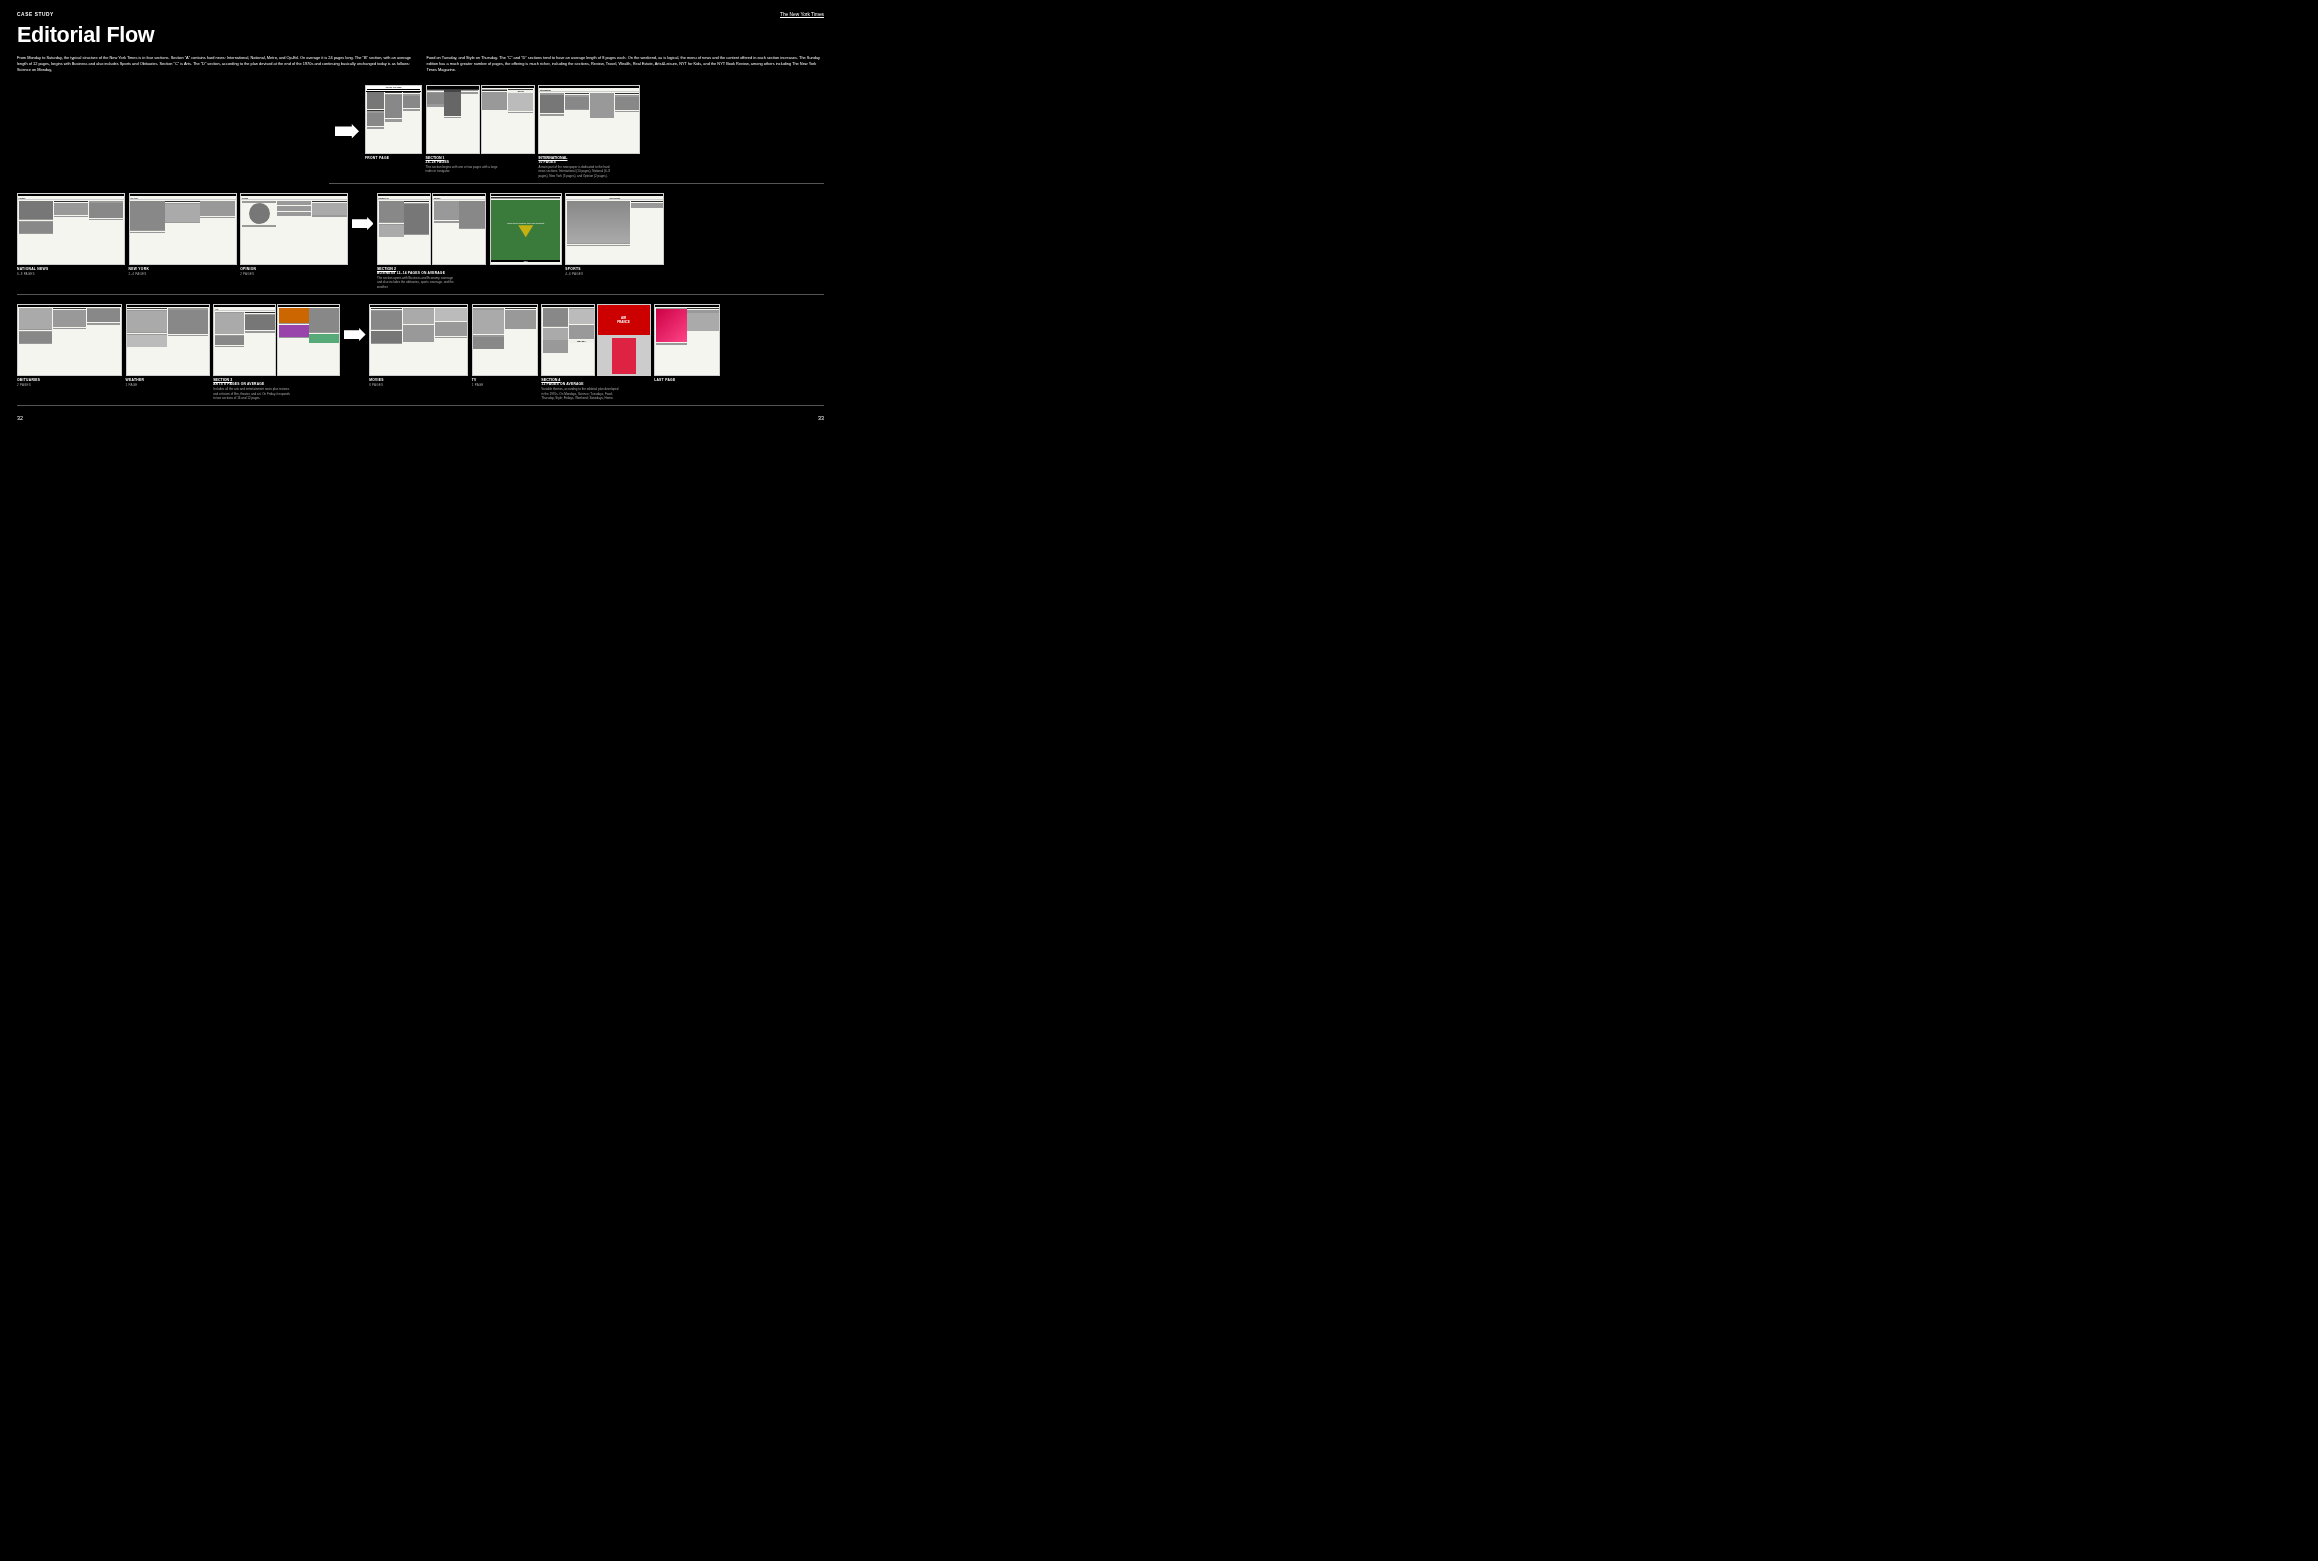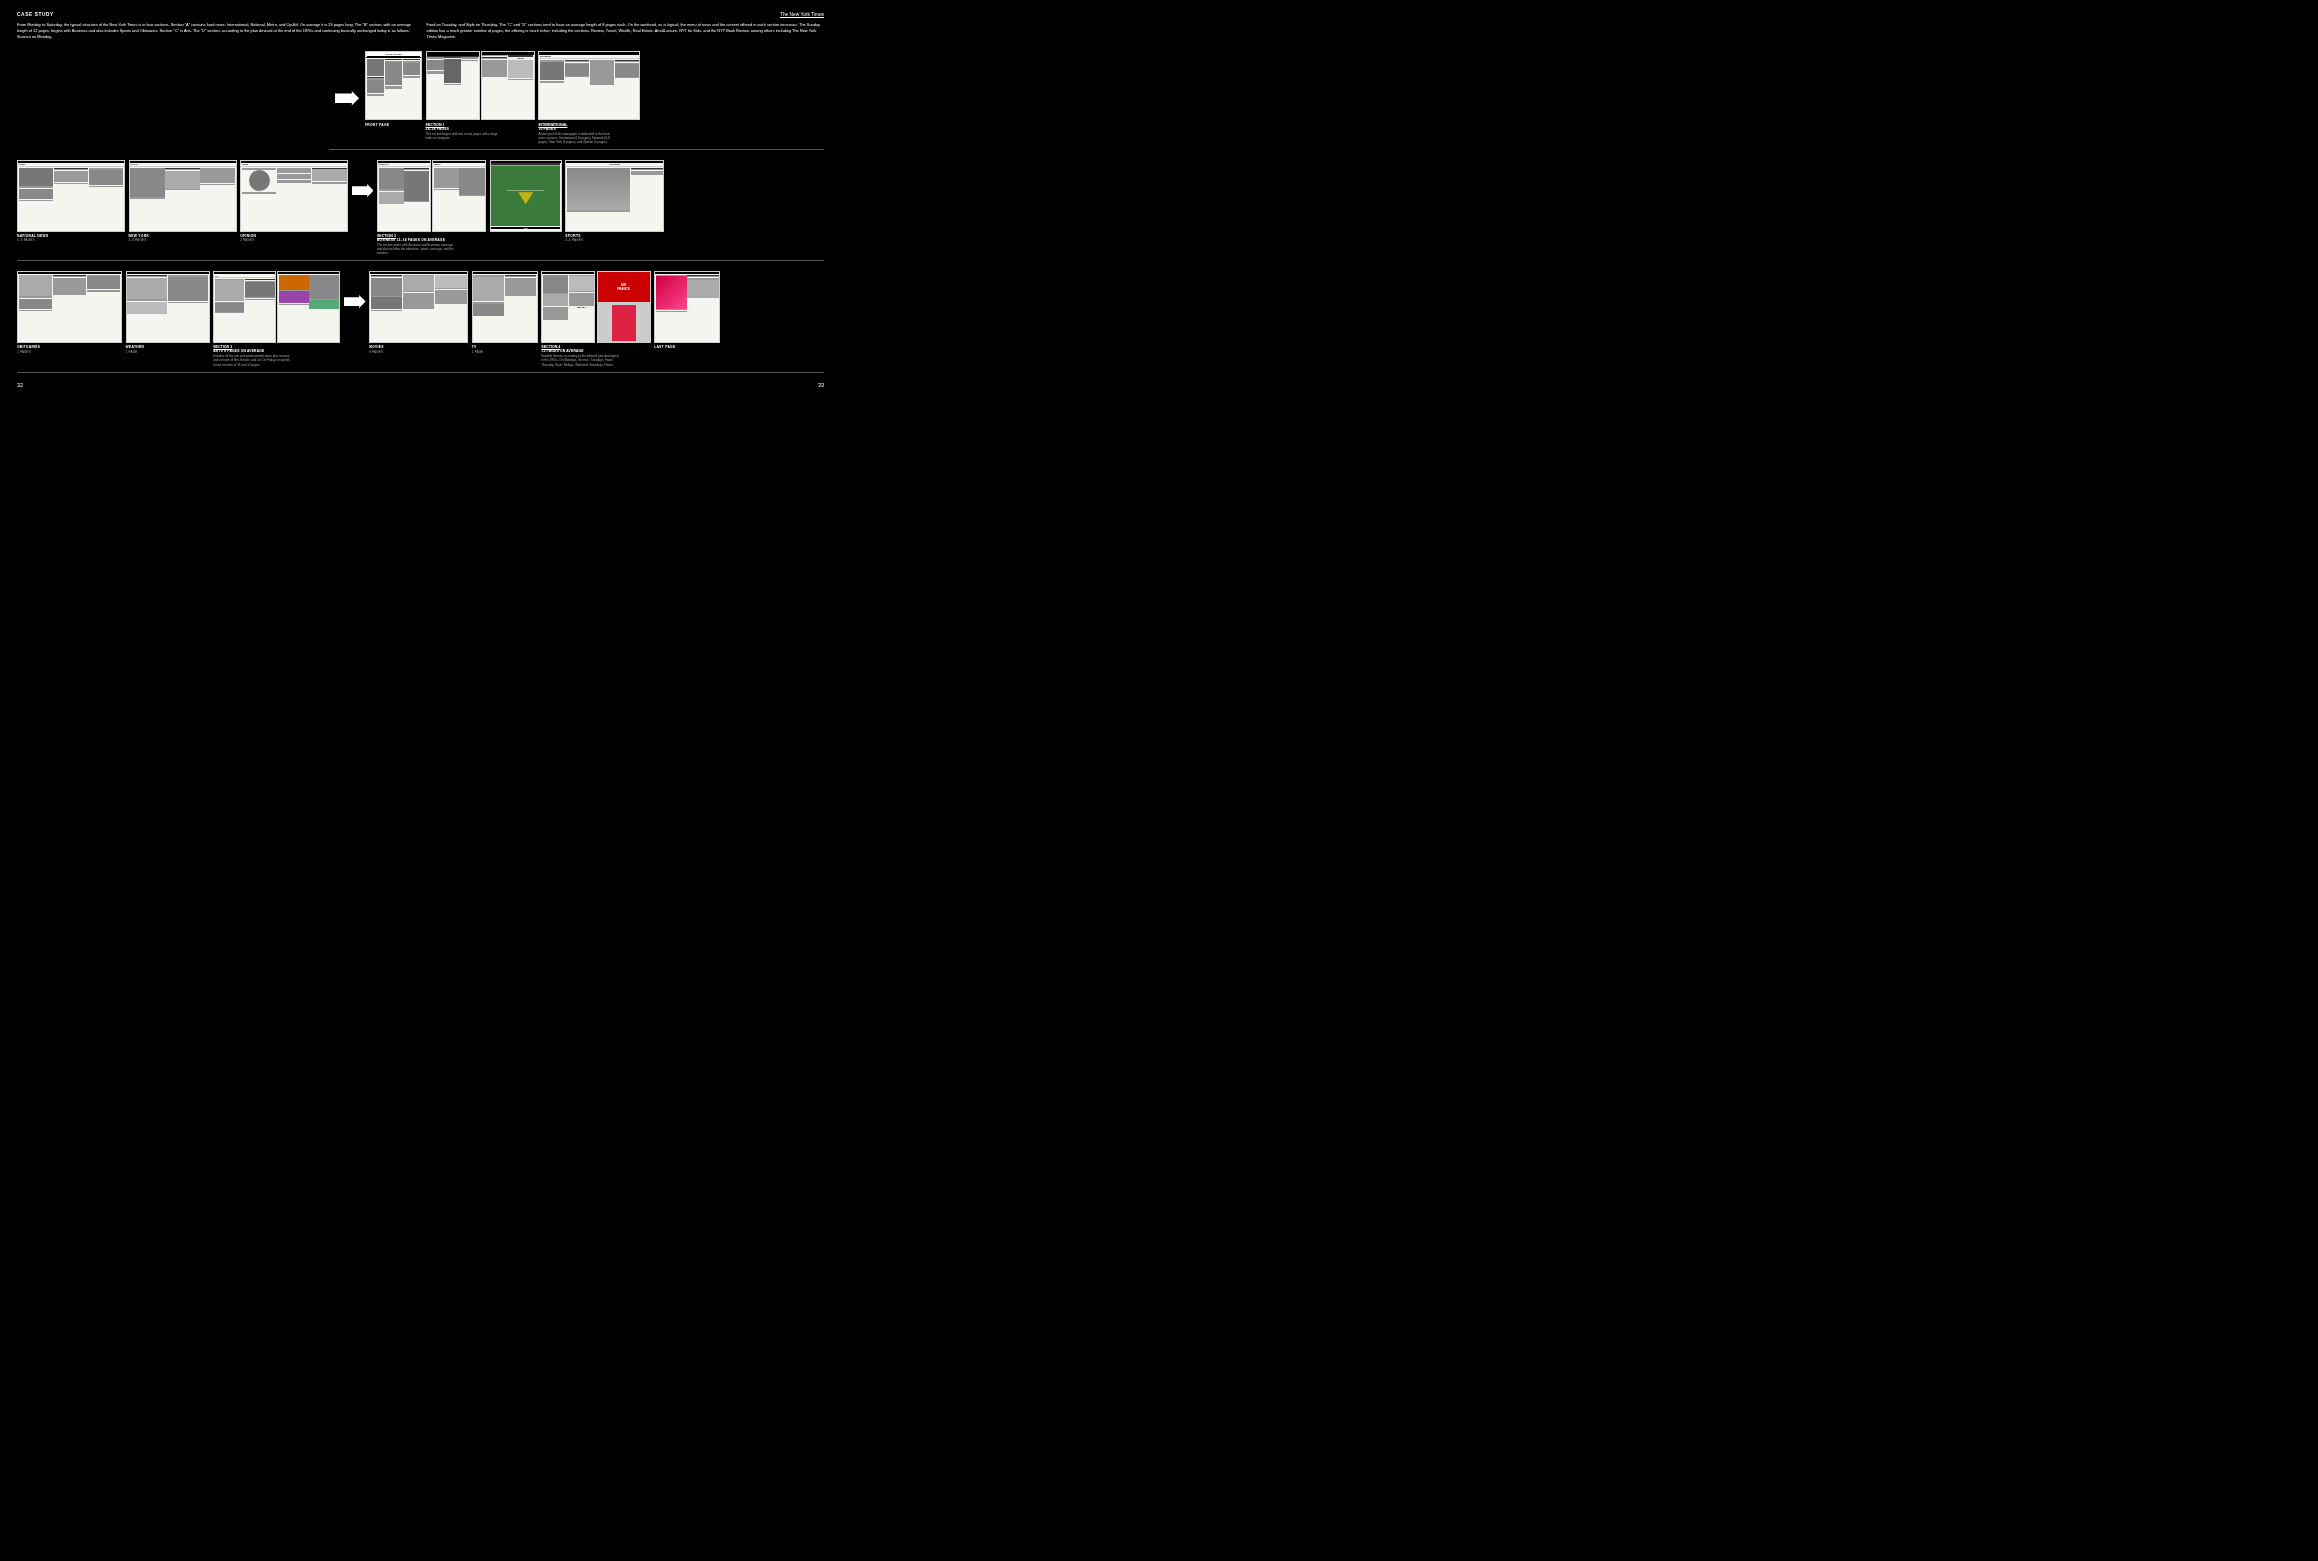--- a/index.html
+++ b/index.html
@@ -152,20 +152,21 @@
   </style>
 </head>
 <body>
 <div class="page-container">
 
   <div class="header">
     <span class="case-study-label">CASE STUDY</span>
     <span class="nyt-link">The New York Times</span>
   </div>
 
+  <h1 class="page-title">Editorial Flow</h1>
 
   <div class="intro-columns">
     <div class="intro-col">From Monday to Saturday, the typical structure of the New York Times is in four sections. Section "A" contains hard news: International, National, Metro, and Op-Ed. On average it is 24 pages long. The "B" section, with an average length of 12 pages, begins with Business and also includes Sports and Obituaries. Section "C" is Arts. The "D" section, according to the plan devised at the end of the 1970s and continuing basically unchanged today is as follows: Science on Monday,</div>
     <div class="intro-col">Food on Tuesday, and Style on Thursday. The "C" and "D" sections tend to have an average length of 8 pages each. On the weekend, as is logical, the menu of news and the content offered in each section increases. The Sunday edition has a much greater number of pages, the offering is much richer, including the sections, Review, Travel, Wealth, Real Estate, Arts&amp;Leisure, NYT for Kids, and the NYT Book Review, among others including The New York Times Magazine.</div>
   </div>
 
   <div class="row">
     <div class="row1">
       <div class="row1-left"></div>
       <div class="row1-arrow">

